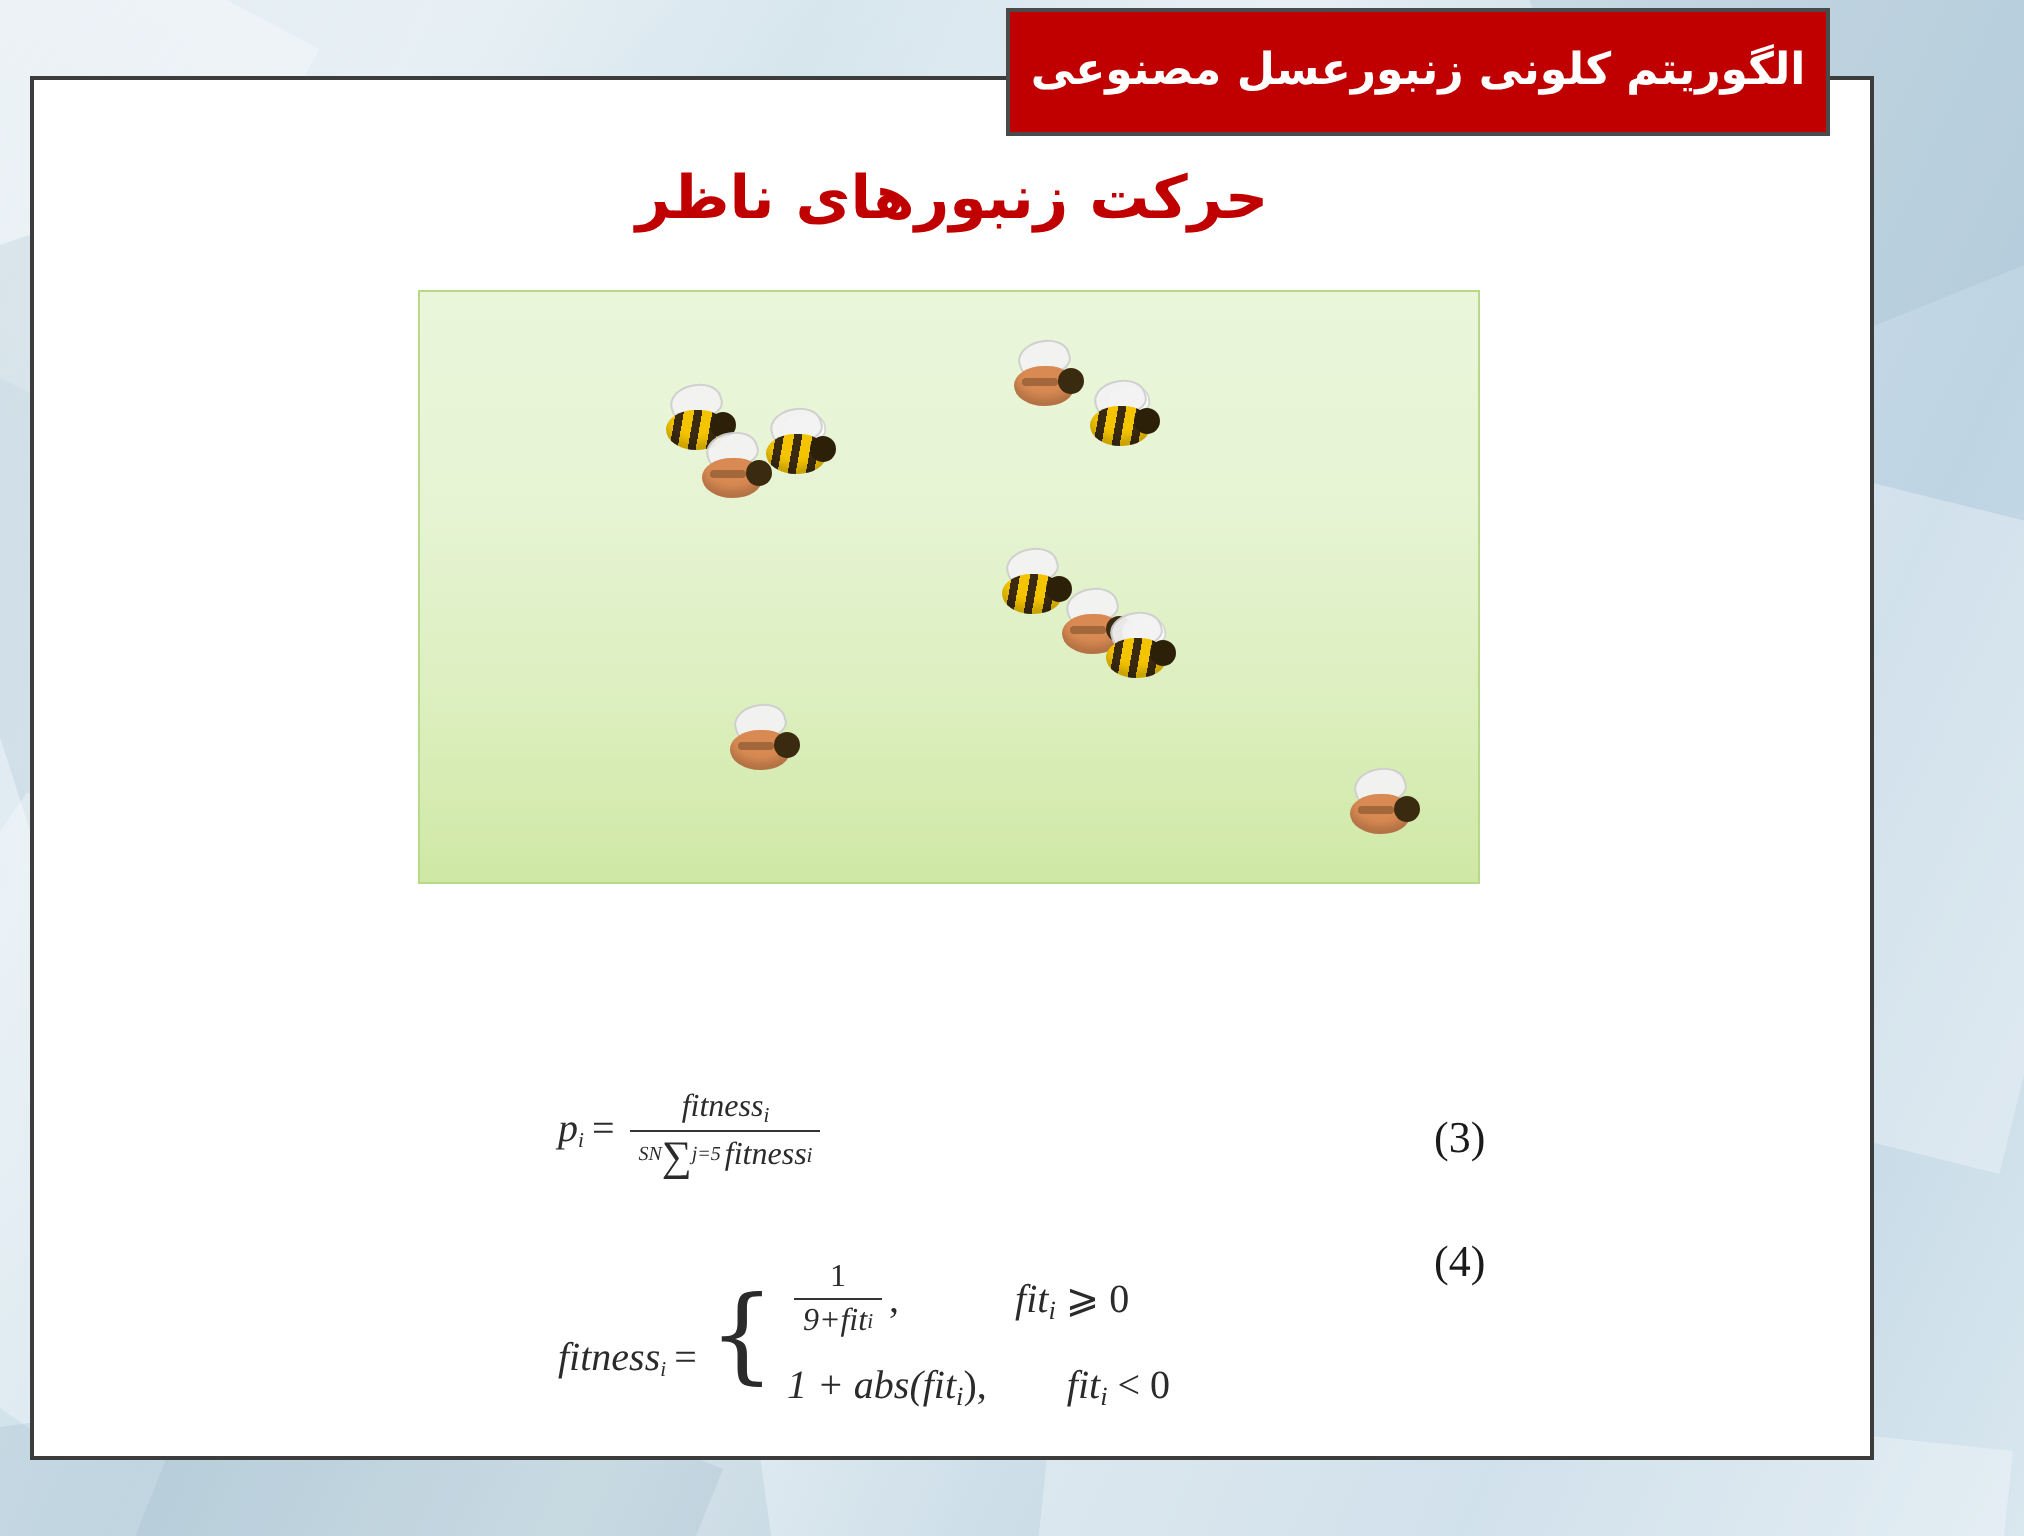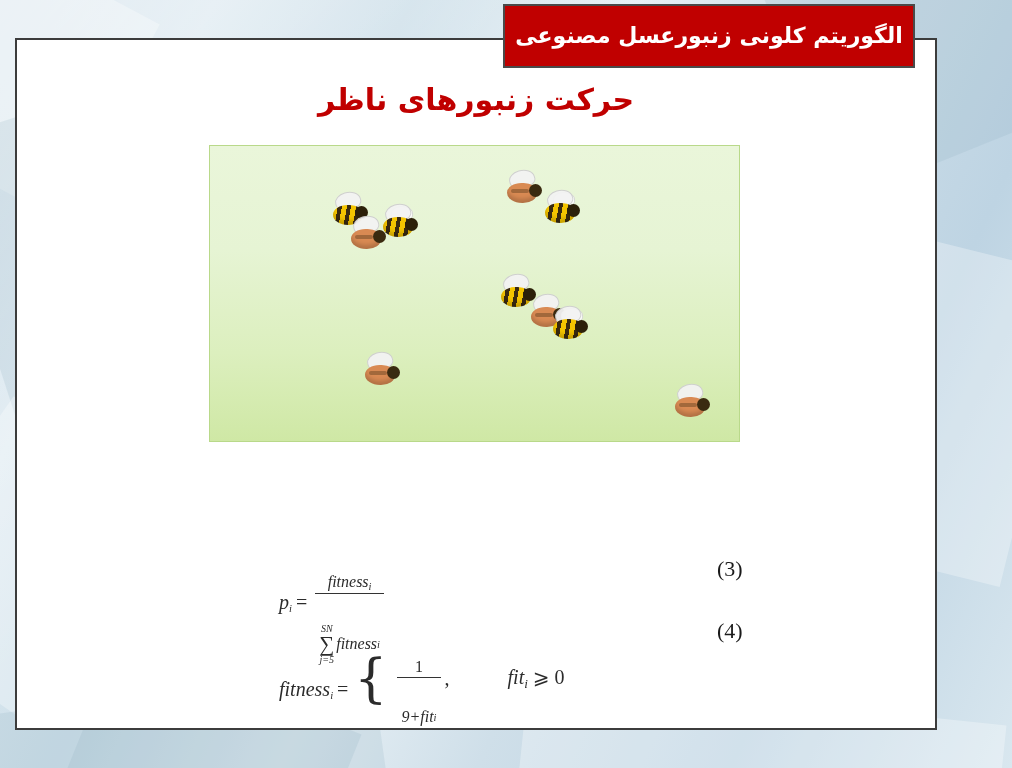--- a/index.html
+++ b/index.html
@@ -214,29 +214,29 @@
     margin: 0 4px;
   }
   .frac .top { padding: 0 4px 1px 4px; }
   .frac .bar { width: 100%; height: 1px; background: #333; }
   .frac .bot { padding: 2px 4px 0 4px; display: inline-flex; align-items: center; }
 
   .ital { font-style: italic; }
   .sub { font-size: 0.66em; vertical-align: -0.28em; font-style: italic; }
   .sigma-wrap {
     display: inline-flex;
-    flex-direction: column;
+    flex-direction: row;
     align-items: center;
     line-height: 1;
     margin-right: 2px;
   }
   .sigma-wrap .lim { font-size: 10px; font-style: italic; }
   .sigma-wrap .sig { font-size: 21px; }
   .eqfont { font-size: 20px; }
-  .eqfont-sm { font-size: 16px; margin-top: 28px; }
+  .eqfont-sm { font-size: 16px; }
 
   
   .cases {
     display: inline-flex;
     align-items: center;
   }
   .brace {
     font-size: 52px;
     line-height: 0.82;
     font-family: "DejaVu Serif", serif;
@@ -373,19 +373,23 @@
               <span class="top eqfont-sm">1</span>
               <span class="bar"></span>
               <span class="bot eqfont-sm">
                   <span class="ital">9+fit</span>
                   <span class="sub">i</span>
                 </span>
             </span>
             <span class="eqfont">,</span>
             <span class="cond eqfont"><span class="ital">fit</span><span class="sub">i</span>&nbsp;<span>⩾ 0</span></span>
           </span>
+          <span class="cases-row">
+            <span class="eqfont"><span class="ital">1 + abs(fit</span><span class="sub">i</span><span>),</span></span>
+            <span class="cond eqfont" style="margin-left:40px;"><span class="ital">fit</span><span class="sub">i</span>&nbsp;<span>&lt; 0</span></span>
+          </span>
         </span>
       </span>
     </div>
     <div class="eq-num num4">(4)</div>
 
   </div>
 </div>
 
 </body></html>

